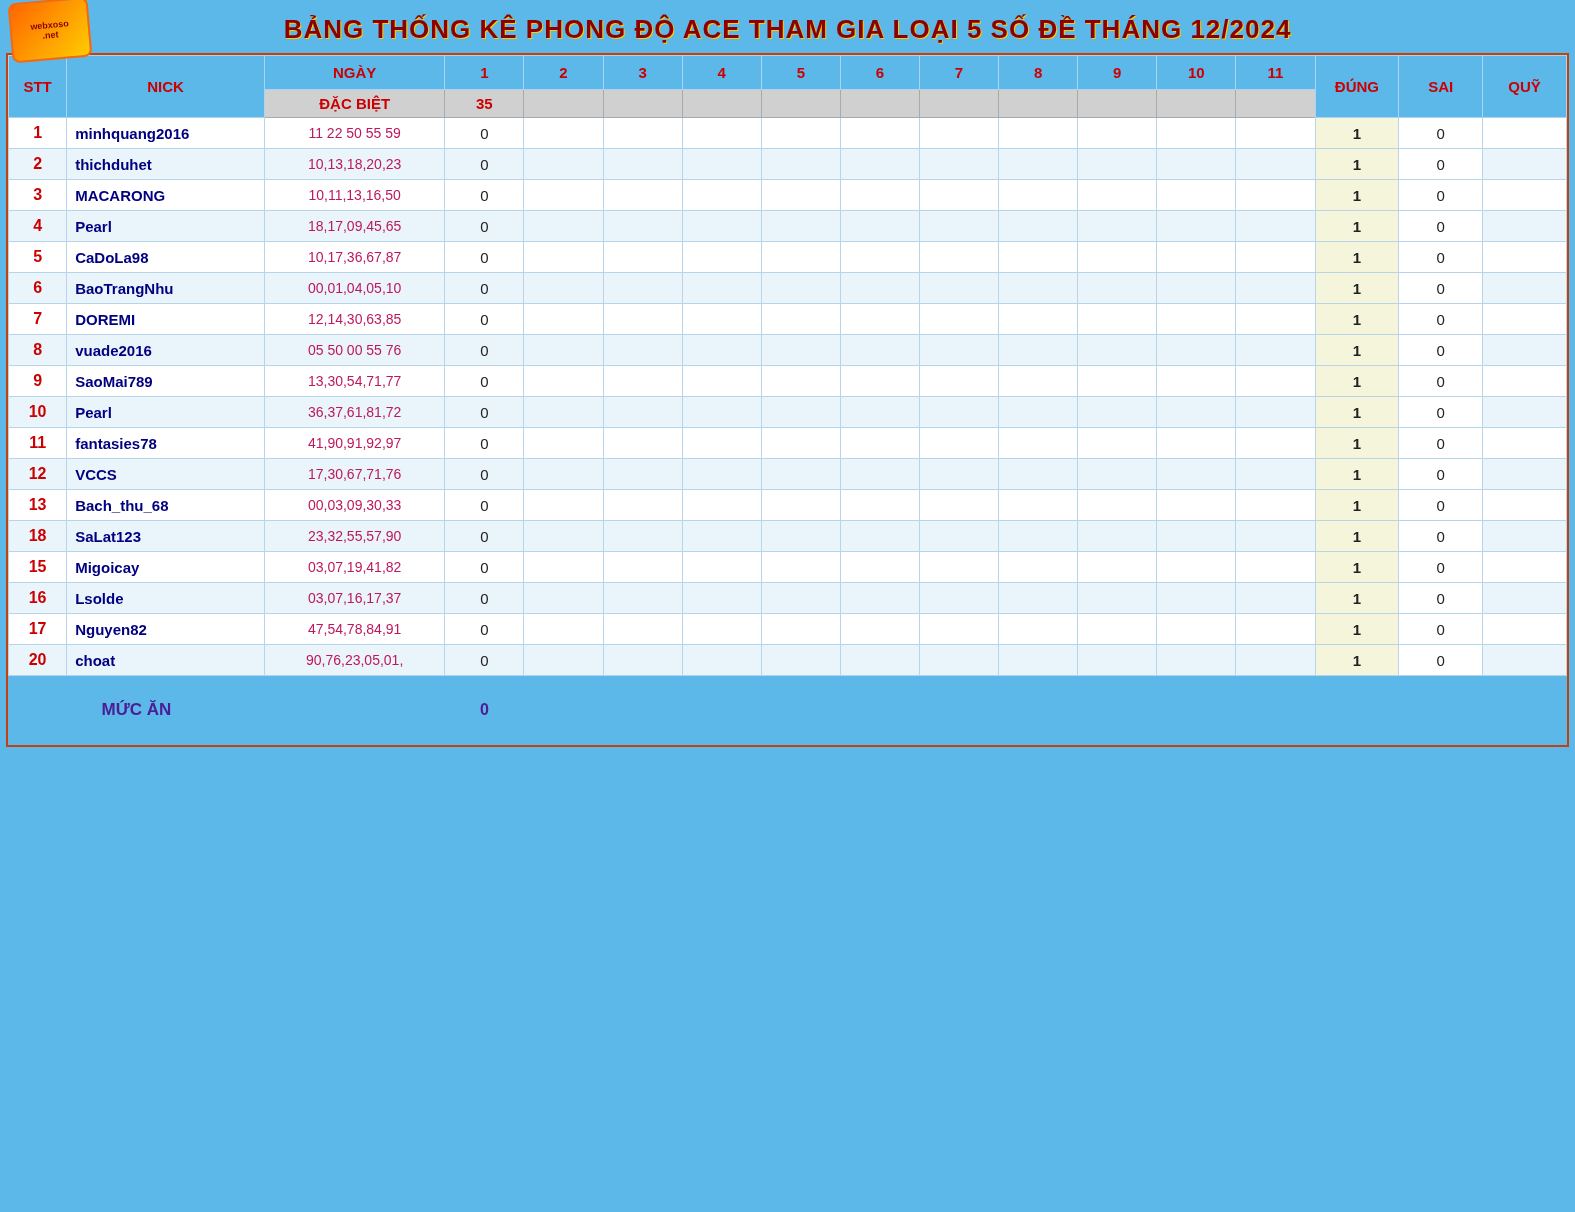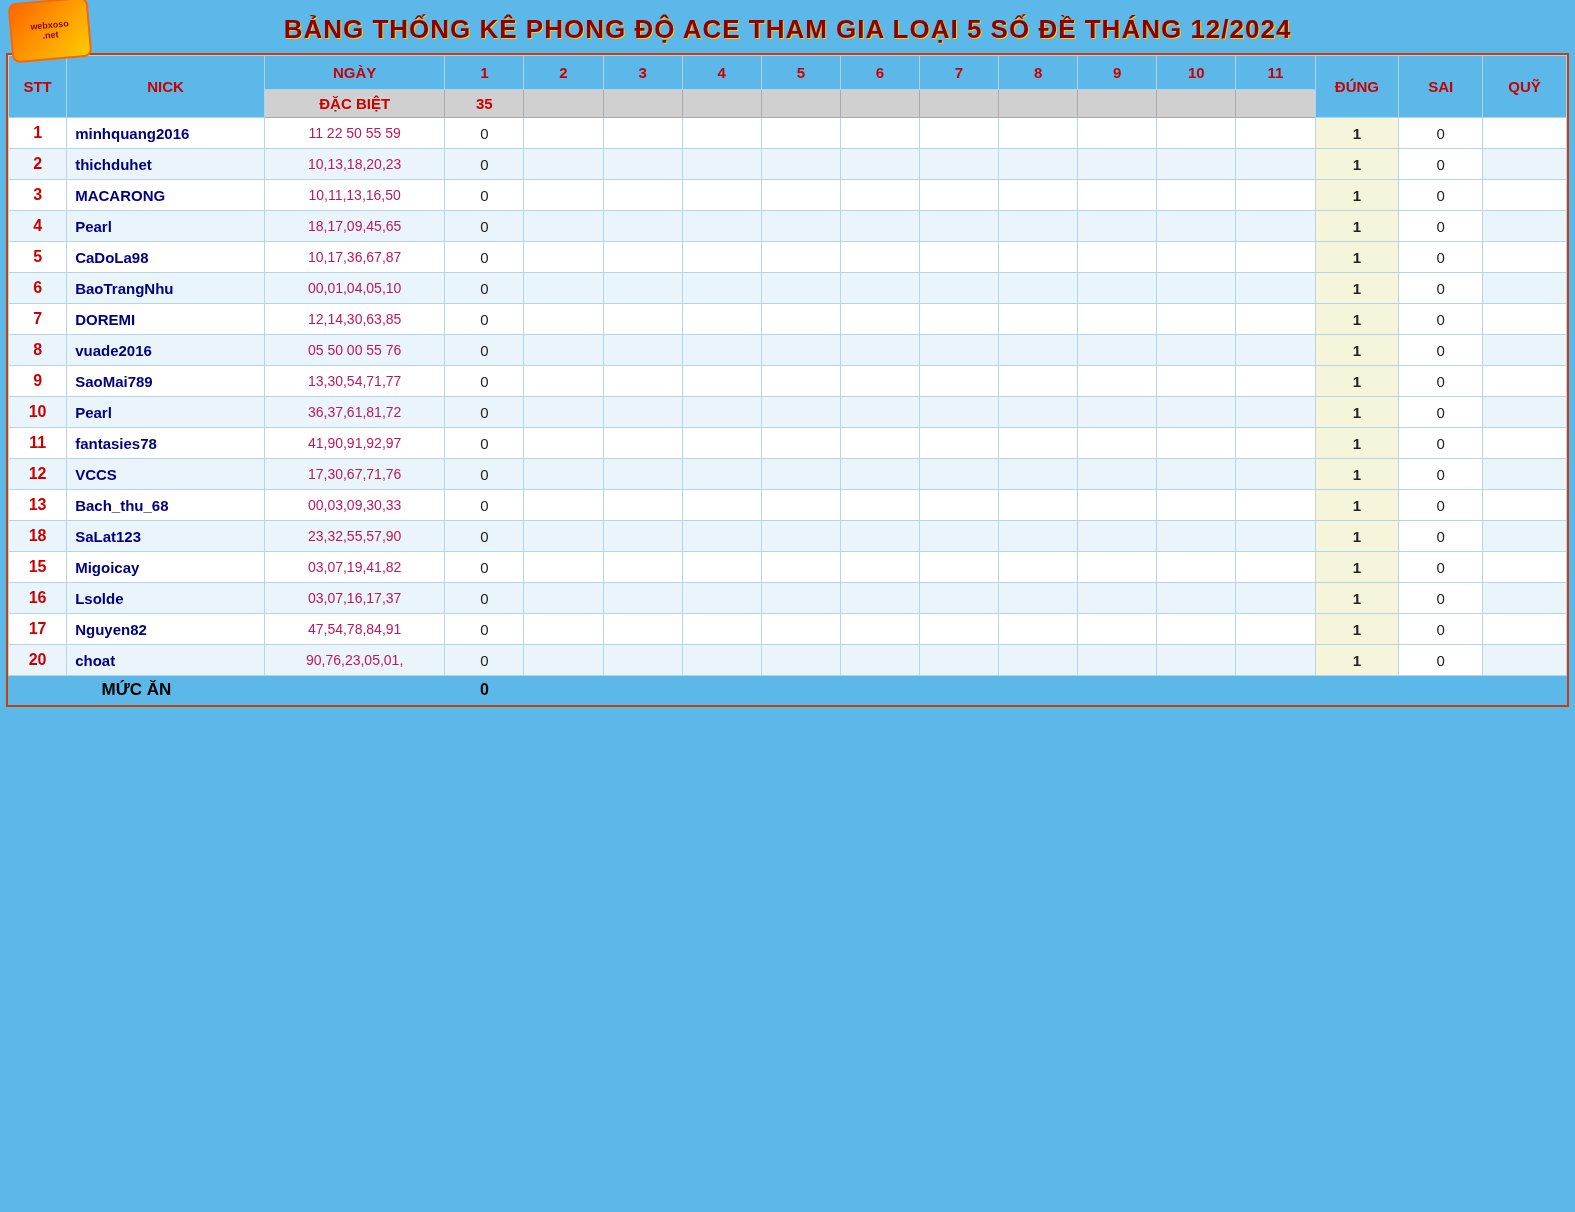--- a/index.html
+++ b/index.html
@@ -121,25 +121,25 @@
       background: #f5f5dc !important;
       color: #222;
       font-weight: bold;
     }
     tbody tr td.td-sai {
       background: #ffffff !important;
       color: #222;
     }
     .footer-row td {
       background: #5bb8e8;
-      color: #000000;
+      color: #4c1d95;
       font-weight: bold;
       font-size: 16px;
       text-align: center;
-      padding: 4px 2px;
+      padding: 24px 2px;
       border: 1px solid #5bb8e8;
     }
     .footer-row td.footer-label {
       text-align: center;
       font-size: 17px;
     }
   </style>
 </head>
 <body>
 

